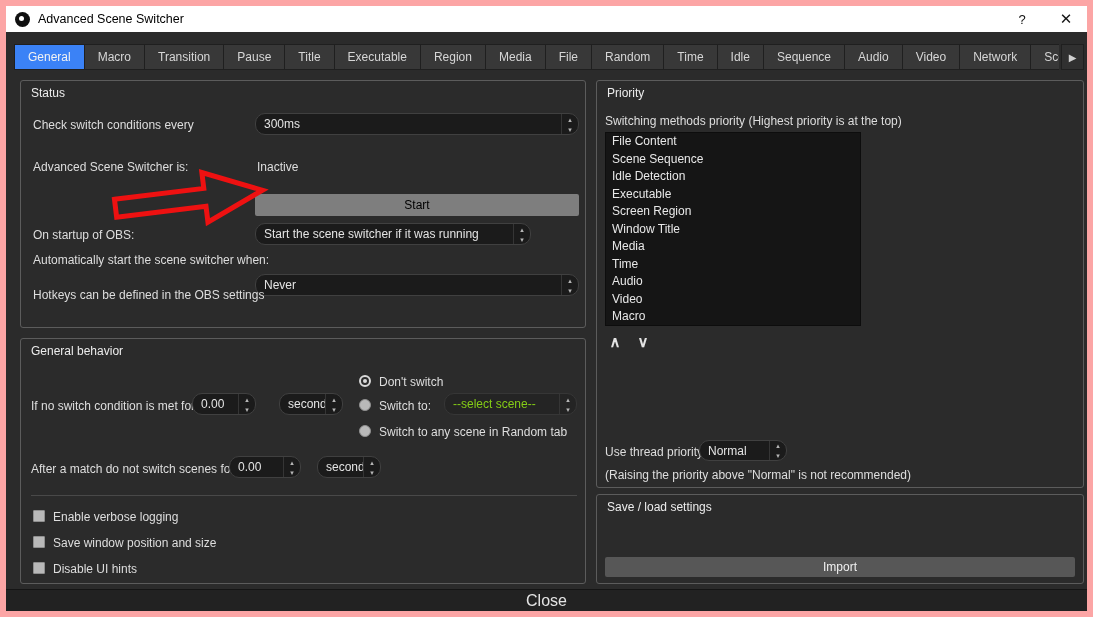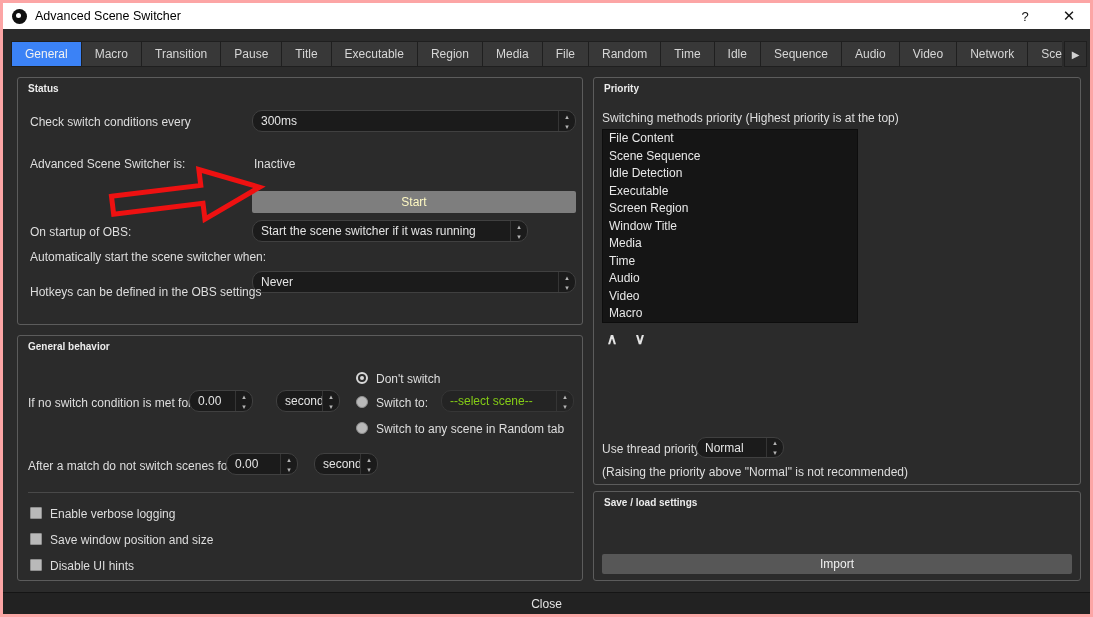--- a/index.html
+++ b/index.html
@@ -1,18 +1,18 @@
 <!DOCTYPE html>
 <html><head>
 <meta charset="utf-8">
 <style>
   * { box-sizing: border-box; }
   body { margin:0; background:#666; }
   .window { position:relative; width:1093px; height:617px; background:#2b2b2b;
-            font-family:"Liberation Sans", sans-serif; overflow:hidden; border:3px solid #fca5a5; }
+            font-family:"Liberation Sans", sans-serif; overflow:hidden; border:6px solid #fca5a5; }
 
   
   .titlebar { position:absolute; top:0; left:0; right:0; height:26px; background:#ffffff;
               display:flex; align-items:center; }
   .app-icon { width:15px; height:15px; border-radius:50%; background:#101010; margin:0 8px 0 9px; position:relative; }
   .app-icon::after { content:""; position:absolute; left:4px; top:4px; width:5px; height:5px; border-radius:50%; background:#ffffff; }
   .title-text { font-size:12.5px; color:#000; }
   .win-btn { position:absolute; top:0; width:30px; height:26px; display:flex; align-items:center;
              justify-content:center; font-size:13px; color:#111; cursor:default; }
   .win-btn.help { right:50px; }
@@ -22,55 +22,55 @@
   .tabs { position:absolute; top:38px; left:8px; right:28px; height:26px; display:flex; overflow:hidden; }
   .tab { flex:0 0 auto; padding:0 13px; line-height:24px; height:26px; font-size:12px; color:#d6d6d6;
          background:#383838; border:1px solid #1f1f1f; border-left:none; white-space:nowrap; }
   .tab:first-child { border-left:1px solid #1f1f1f; }
   .tab.active { background:#3b82f6; color:#f2f2f2; }
   .tab-scroll { position:absolute; top:38px; right:3px; width:23px; height:26px; background:#303030;
                 border:1px solid #1f1f1f; color:#d0d0d0; display:flex; align-items:center; justify-content:center; font-size:10px; }
 
   
   .group { position:absolute; border:1px solid #5c5c5c; border-radius:3px; }
-  .group-title { position:absolute; top:5px; left:10px; font-size:10px; font-weight:bold; color:#ececec; }
+  .group-title { position:absolute; top:5px; left:10px; font-size:12px; font-weight:normal; color:#ececec; }
 
   .lbl { position:absolute; font-size:12px; color:#dedede; white-space:nowrap; }
 
   
   .spin { position:absolute; height:22px; background:#1b1b1b; border:1px solid #404040; border-radius:10px;
           display:flex; color:#e4e4e4; font-size:12px; }
   .spin .val { flex:1; padding:0 8px; display:flex; align-items:center; overflow:hidden; white-space:nowrap; }
   .spin .arrows { width:17px; border-left:1px solid #353535; display:flex; flex-direction:column; }
   .arrows span { flex:1; display:flex; align-items:center; justify-content:center; font-size:7px; line-height:1; color:#b5b5b5; }
   .spin.disabled { background:#242424; border-color:#363636; }
   .spin.disabled .val { color:#84cc16; }
 
   
   .btn { position:absolute; display:flex; align-items:center; justify-content:center; font-size:12px; border-radius:2px; }
-  .btn.start { background:#7e7e7e; color:#fef9c3; }
+  .btn.start { background:#7e7e7e; color:#000000; }
   .btn.gray { background:#575757; color:#f0f0f0; }
 
   
   .radio { position:absolute; width:12px; height:12px; border-radius:50%; background:#b9b9b9; border:1px solid #8f8f8f; }
   .radio.selected { background:#2b2b2b; border:2px solid #d8d8d8; }
   .radio.selected::after { content:""; position:absolute; left:2px; top:2px; width:4px; height:4px; border-radius:50%; background:#d8d8d8; }
   .checkbox { position:absolute; width:12px; height:12px; background:#b9b9b9; border:1px solid #8f8f8f; border-radius:1px; }
 
   
   .plist { position:absolute; background:#151515; border:1px solid #0d0d0d; overflow:hidden; }
   .plist-item { height:17.5px; line-height:17.5px; padding:0 6px; font-size:12px; color:#e8e8e8; white-space:nowrap; }
   .move-btn { position:absolute; width:24px; height:20px; display:flex; align-items:center; justify-content:center;
               color:#e4e4e4; font-size:15px; font-weight:bold; }
 
   .divider { position:absolute; height:1px; background:#494949; }
 
   
   .footer { position:absolute; left:0; right:0; bottom:0; height:22px; background:#222222; border-top:1px solid #151515;
-            display:flex; align-items:center; justify-content:center; font-size:12px; color:#e4e4e4; }
+            display:flex; align-items:center; justify-content:center; font-size:16px; color:#e4e4e4; }
 
   .arrow-svg { position:absolute; left:103px; top:162px; width:164px; height:62px; transform:rotate(-7deg); pointer-events:none; }
 </style>
 </head>
 <body>
 
 <div class="window">
 
   <div class="titlebar">
     <span class="app-icon"></span>

